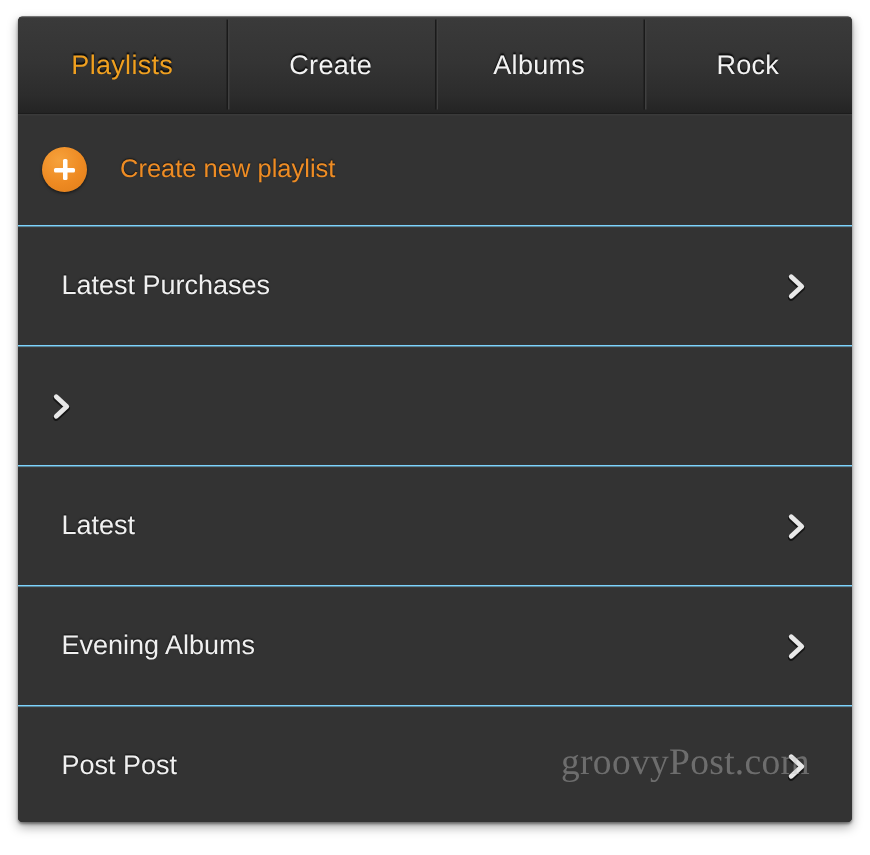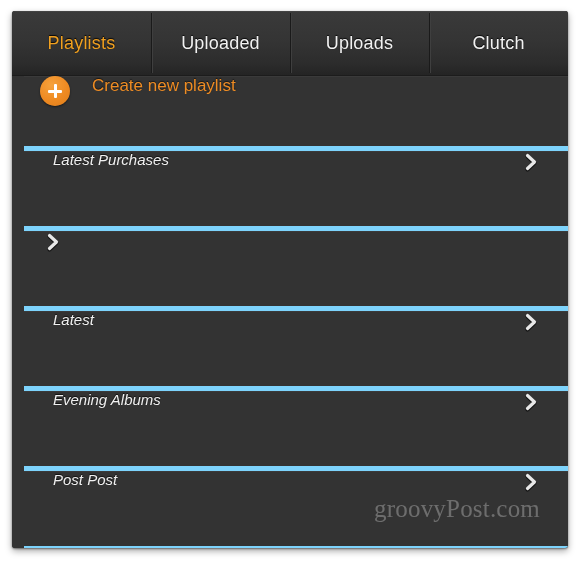--- a/index.html
+++ b/index.html
@@ -71,28 +71,27 @@
   }
 
   
   #list-body {
     background: #333333;
   }
   .row {
     position: relative;
     height: 80px;
     box-sizing: border-box;
-    border-bottom: 5px solid #7dd3fc;
+    border-bottom: 1px solid #7dd3fc;
     box-shadow: inset 0 1px 0 #3a3a3a;
     display: flex;
-    align-items: flex-start;
+    align-items: center;
     padding: 0 18px 0 18px;
     cursor: default;
     user-select: none;
-    margin-left: 12px;
   }
 
   
   #create-row {
     height: 75px;
     padding-left: 16px;
   }
   #plus-icon {
     width: 30px;
     height: 30px;
@@ -133,25 +132,24 @@
 
   
   .row-texts {
     display: flex;
     flex-direction: column;
     justify-content: center;
     flex: 1 1 auto;
     padding-left: 11px;
   }
   .row-title {
-    font-size: 15px;
+    font-size: 18px;
     color: #f0f0f0;
     text-shadow: 0 -1px 1px rgba(0,0,0,0.75);
     line-height: 1.25;
-    font-style: italic;
   }
   .row-subtitle {
     font-size: 13.5px;
     color: #9a9a9a;
     text-shadow: 0 -1px 1px rgba(0,0,0,0.6);
     line-height: 1.35;
     margin-top: 3px;
   }
   .chevron {
     flex: 0 0 auto;
@@ -181,27 +179,27 @@
 </head>
 <body>
 
 <div id="app-frame">
 
   <div id="tab-bar">
     <div class="tab active">
       <span>Playlists</span>
     </div>
     <div class="tab">
-      <span>Uploaded</span>
+      <span>Create</span>
     </div>
     <div class="tab">
-      <span>Uploads</span>
+      <span>Albums</span>
     </div>
     <div class="tab">
-      <span>Clutch</span>
+      <span>Rock</span>
     </div>
   </div>
 
   <div id="list-body">
 
     <div class="row" id="create-row">
       <div id="plus-icon"></div>
       <div id="create-label">Create new playlist</div>
     </div>
 

